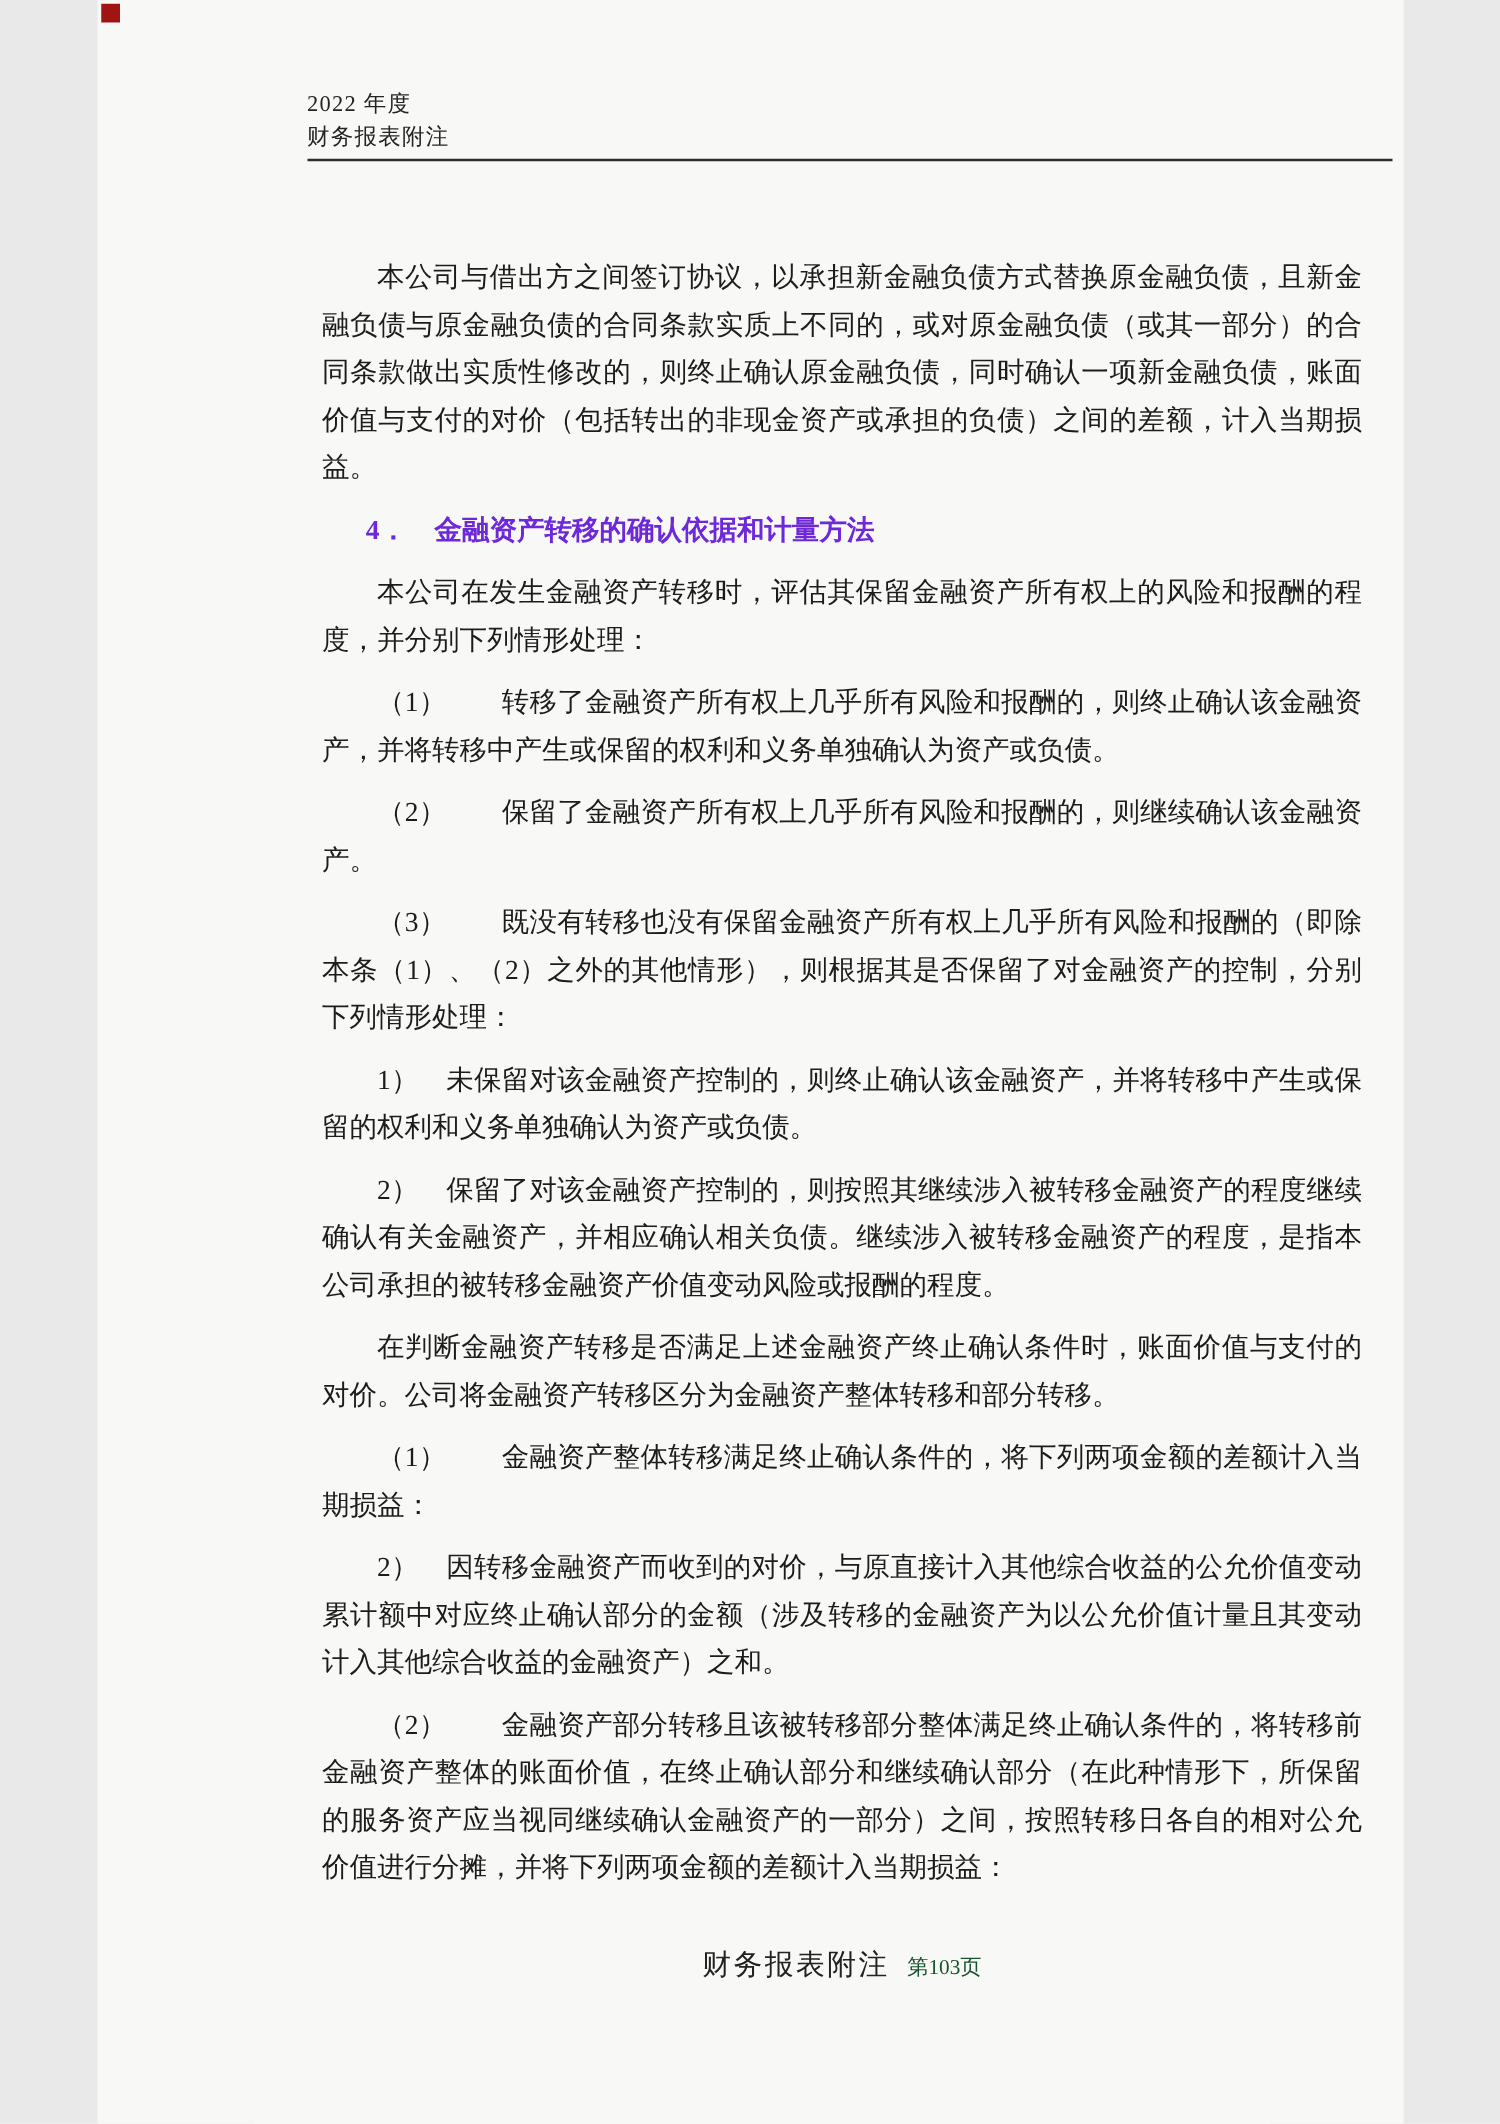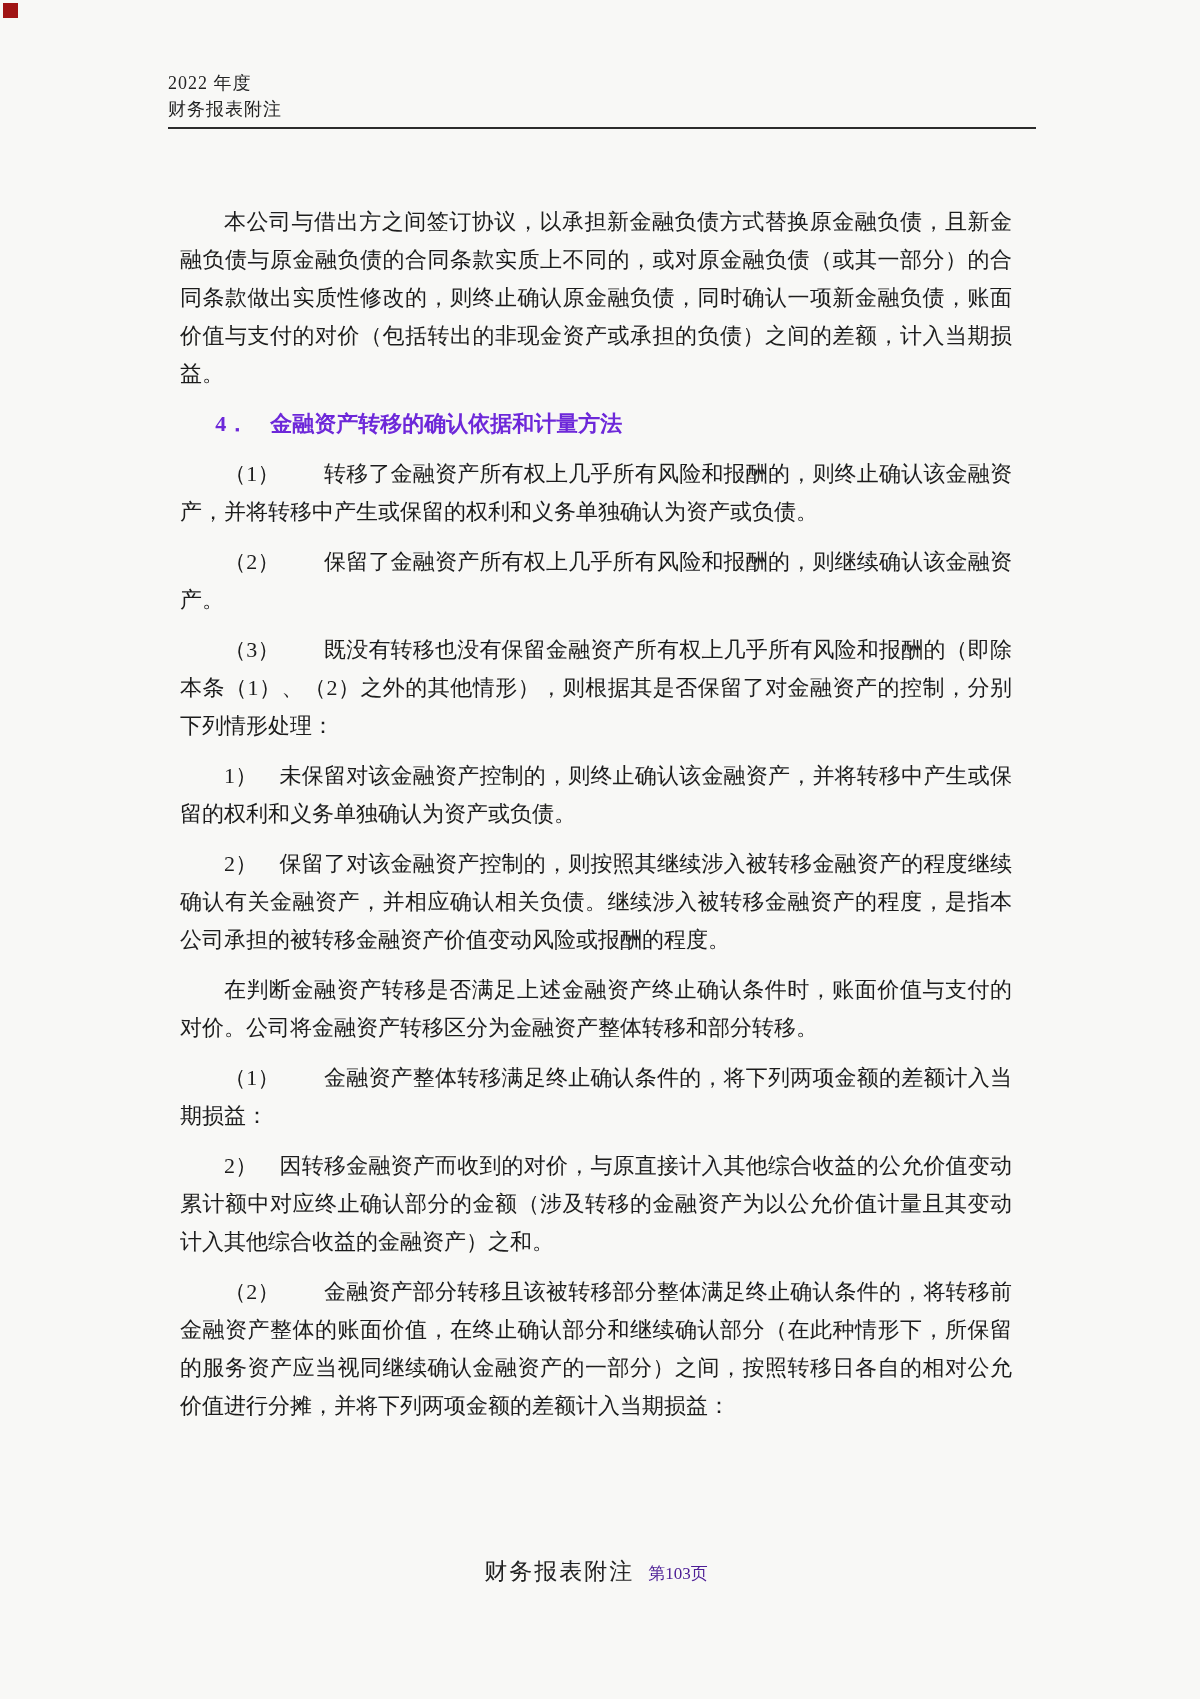--- a/index.html
+++ b/index.html
@@ -2,21 +2,21 @@
 <html lang="zh"><head>
 <meta charset="utf-8">
 <style>
   html,body{margin:0;padding:0;}
   body{
     font-family:"Liberation Serif","DejaVu Serif",serif;
     background:#e9e9e9;
   }
   .page{
     position:relative;
-    width:1200px;
+    width:1045px;
     height:1699px;
     margin:0 auto;
     background:#f8f8f6;
     overflow:hidden;
     color:#1e1e1e;
     text-decoration:underline;
   }
   .scan-mark{
     position:absolute;
     left:3px;top:3px;
@@ -67,21 +67,21 @@
     white-space:nowrap;
   }
   .footer-title{
     font-size:23px;
     letter-spacing:2px;
     color:#222;
   }
   .footer-page{
     font-size:17px;
     margin-left:10px;
-    color:#4c1d95;
+    color:#14532d;
     text-align:right;
   }
 </style>
 </head>
 <body>
 
 <div class="page">
 
   <div class="scan-mark"></div>
 
@@ -89,20 +89,21 @@
 
     <div class="doc-header">
       <div>2022 年度</div>
       <div>财务报表附注</div>
       <hr class="header-rule">
     </div>
 
     <div class="doc-body">
       <p>本公司与借出方之间签订协议，以承担新金融负债方式替换原金融负债，且新金融负债与原金融负债的合同条款实质上不同的，或对原金融负债（或其一部分）的合同条款做出实质性修改的，则终止确认原金融负债，同时确认一项新金融负债，账面价值与支付的对价（包括转出的非现金资产或承担的负债）之间的差额，计入当期损益。</p>
       <p class="heading">4．　金融资产转移的确认依据和计量方法</p>
+      <p>本公司在发生金融资产转移时，评估其保留金融资产所有权上的风险和报酬的程度，并分别下列情形处理：</p>
       <p>（1）　　转移了金融资产所有权上几乎所有风险和报酬的，则终止确认该金融资产，并将转移中产生或保留的权利和义务单独确认为资产或负债。</p>
       <p>（2）　　保留了金融资产所有权上几乎所有风险和报酬的，则继续确认该金融资产。</p>
       <p>（3）　　既没有转移也没有保留金融资产所有权上几乎所有风险和报酬的（即除本条（1）、（2）之外的其他情形），则根据其是否保留了对金融资产的控制，分别下列情形处理：</p>
       <p>1）　未保留对该金融资产控制的，则终止确认该金融资产，并将转移中产生或保留的权利和义务单独确认为资产或负债。</p>
       <p>2）　保留了对该金融资产控制的，则按照其继续涉入被转移金融资产的程度继续确认有关金融资产，并相应确认相关负债。继续涉入被转移金融资产的程度，是指本公司承担的被转移金融资产价值变动风险或报酬的程度。</p>
       <p>在判断金融资产转移是否满足上述金融资产终止确认条件时，账面价值与支付的对价。公司将金融资产转移区分为金融资产整体转移和部分转移。</p>
       <p>（1）　　金融资产整体转移满足终止确认条件的，将下列两项金额的差额计入当期损益：</p>
       <p>2）　因转移金融资产而收到的对价，与原直接计入其他综合收益的公允价值变动累计额中对应终止确认部分的金额（涉及转移的金融资产为以公允价值计量且其变动计入其他综合收益的金融资产）之和。</p>
       <p>（2）　　金融资产部分转移且该被转移部分整体满足终止确认条件的，将转移前金融资产整体的账面价值，在终止确认部分和继续确认部分（在此种情形下，所保留的服务资产应当视同继续确认金融资产的一部分）之间，按照转移日各自的相对公允价值进行分摊，并将下列两项金额的差额计入当期损益：</p>
     </div>

